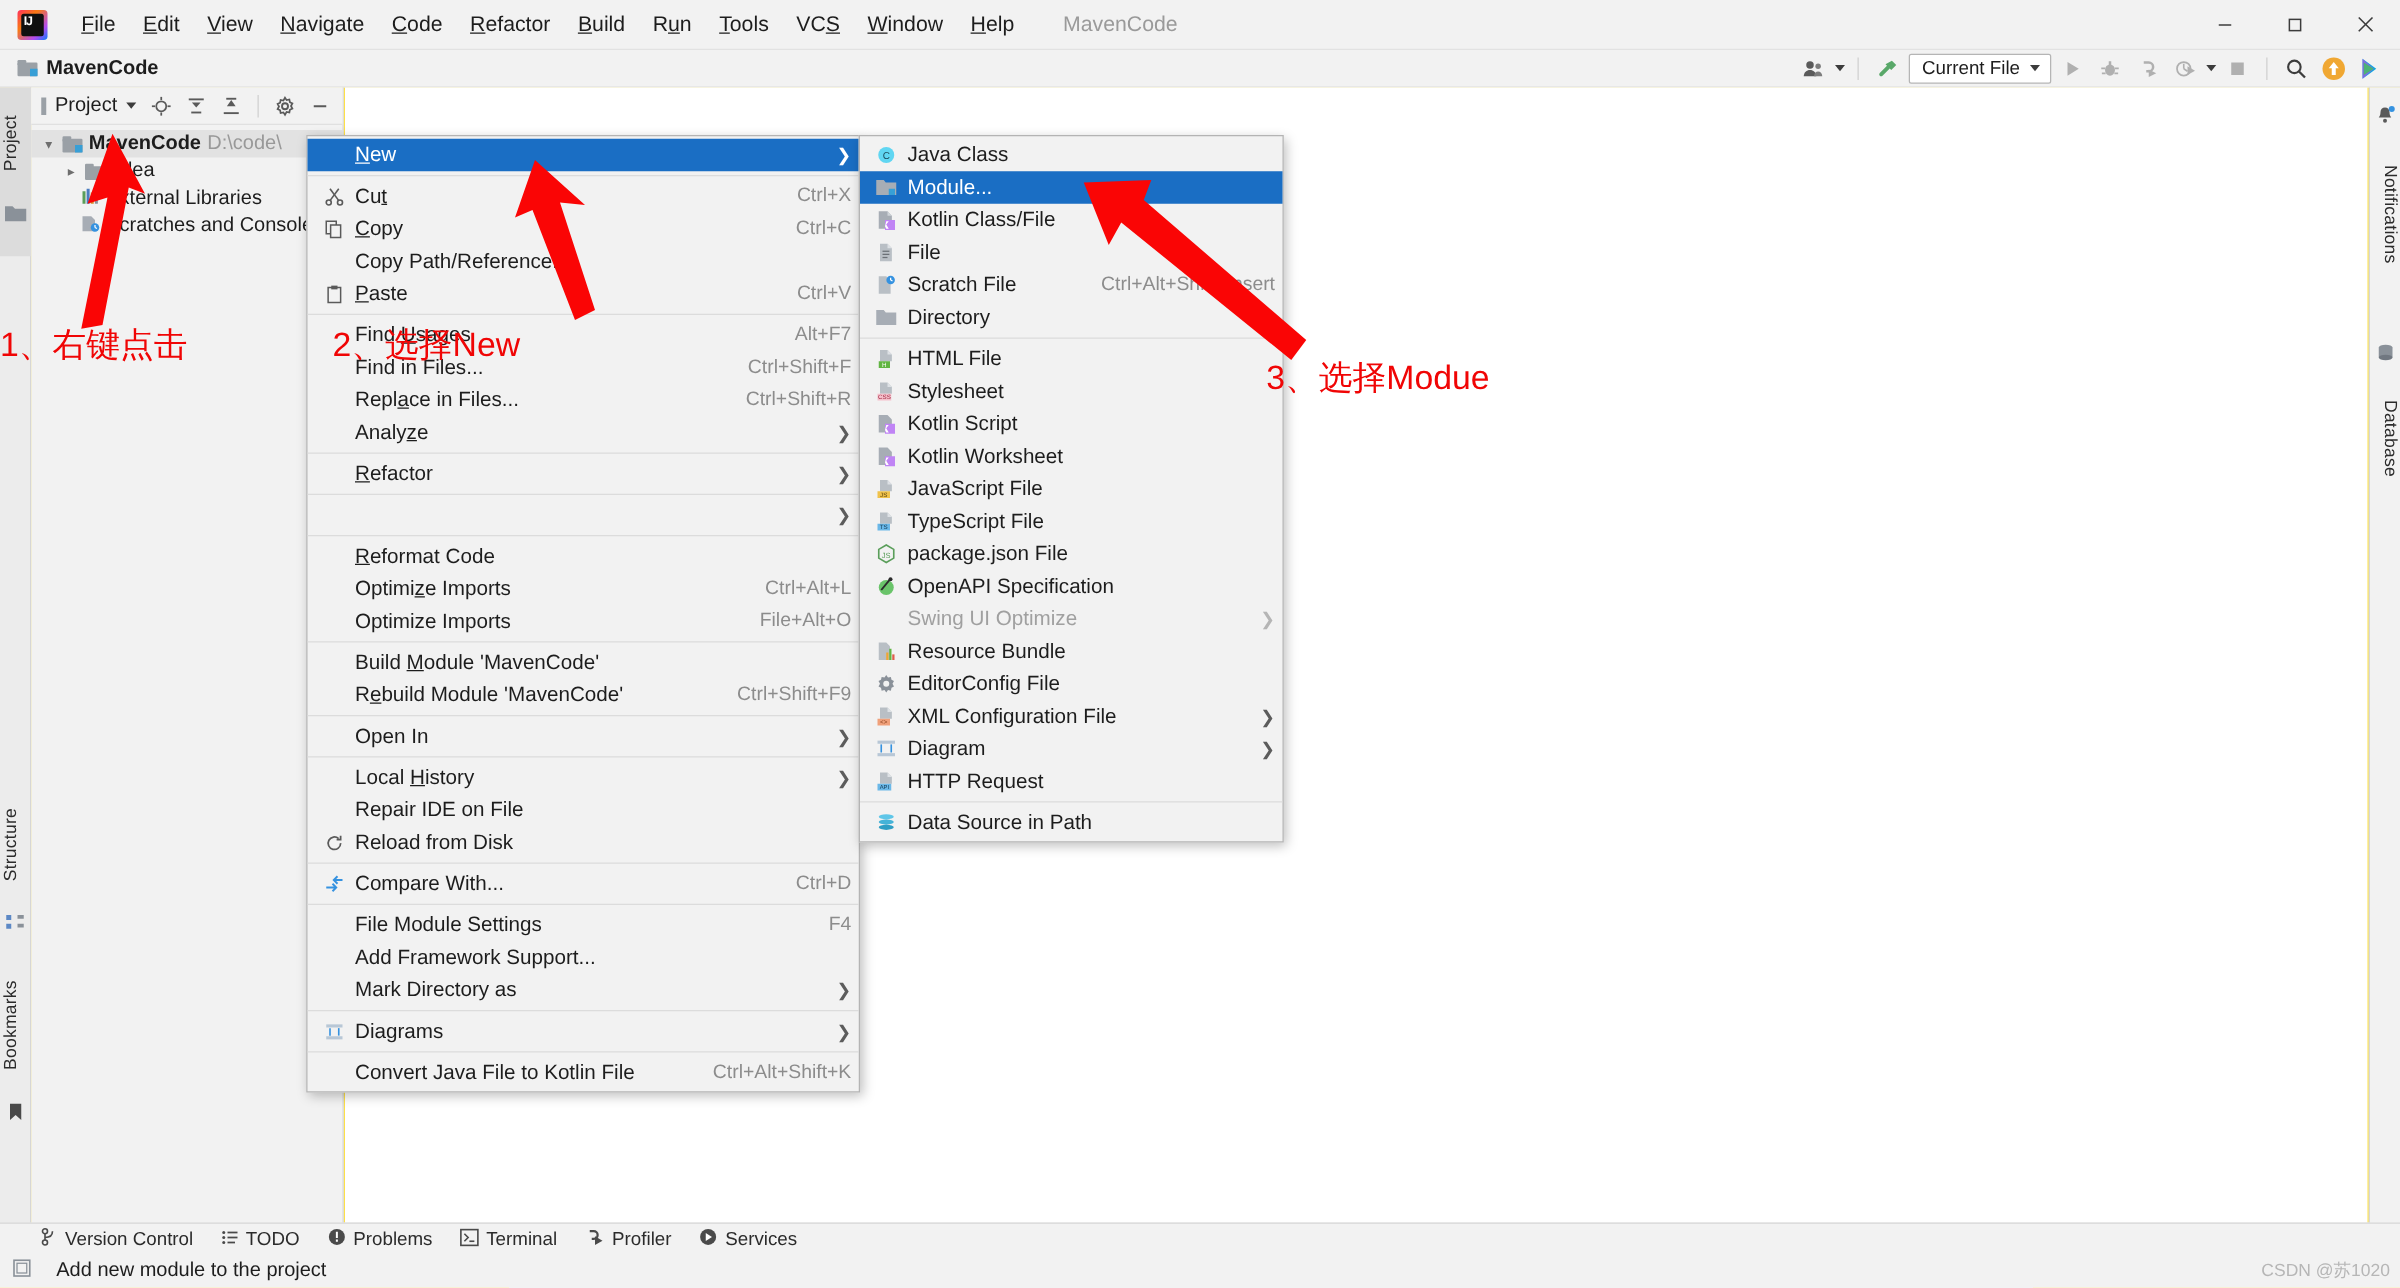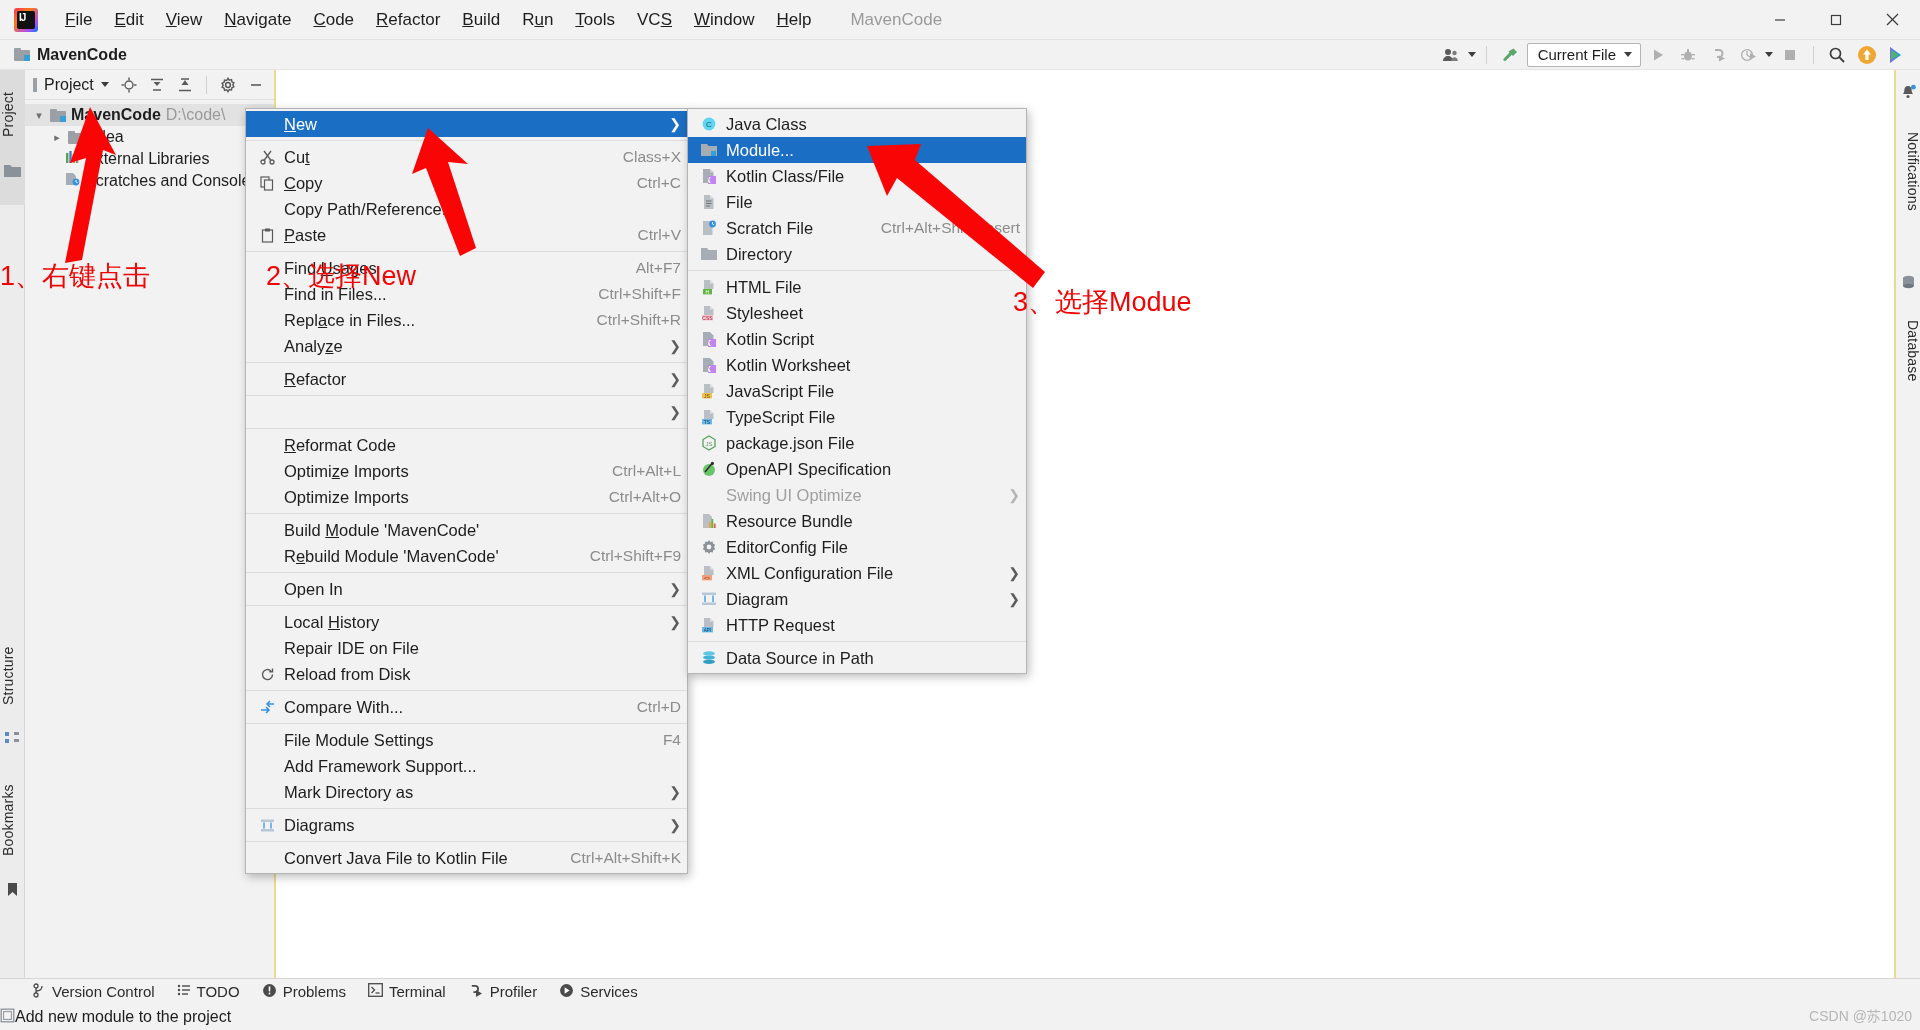--- a/index.html
+++ b/index.html
@@ -130,21 +130,21 @@
 
   
   .bottombar {
     position:absolute; left:0; bottom:26px; width:1920px; height:26px;
     background:#f2f2f2; border-top:1px solid #d6d6d6;
     display:flex; align-items:center; padding-left:32px; gap:22px; font-size:15px;
   }
   .bb-item { display:flex; align-items:center; gap:6px; color:#2b2b2b; }
   .statusbar {
     position:absolute; left:0; bottom:0; width:1920px; height:26px;
-    background:#f2f2f2; display:flex; align-items:center; gap:0; font-size:16px;
+    background:#f2f2f2; display:flex; align-items:center; padding-left:10px; gap:20px; font-size:16px;
   }
   .watermark { margin-left:auto; padding-right:8px; color:#b6b6b6; font-size:14px; }
 
   
   .anno-text { position:absolute; color:#f00505; font-size:27px; font-weight:500; white-space:nowrap; z-index:90;}
   .anno-arrow { position:absolute; z-index:88; }
   svg { overflow:visible; }
 </style>
 </head>
 <body>
@@ -444,21 +444,21 @@
     <div class="mi">
       <span class="mico">
         <svg width="15" height="15" viewBox="0 0 15 15">
             <circle cx="3" cy="12" r="2" fill="none" stroke="#5a5a5a" stroke-width="1.3"></circle>
             <circle cx="12" cy="12" r="2" fill="none" stroke="#5a5a5a" stroke-width="1.3"></circle>
             <line x1="4" y1="10.5" x2="11" y2="1" stroke="#5a5a5a" stroke-width="1.3"></line>
             <line x1="11" y1="10.5" x2="4" y2="1" stroke="#5a5a5a" stroke-width="1.3"></line>
           </svg>
       </span>
       <span class="lbl">Cu<u>t</u></span>
-      <span class="key">Class+X</span>
+      <span class="key">Ctrl+X</span>
     </div>
 
     <div class="mi">
       <span class="mico">
         <svg width="15" height="15" viewBox="0 0 15 15">
             <rect x="1" y="1" width="8" height="10" fill="none" stroke="#5a5a5a" stroke-width="1.2"></rect>
             <rect x="4.5" y="4" width="8" height="10" fill="#f2f2f2" stroke="#5a5a5a" stroke-width="1.2"></rect>
           </svg>
       </span>
       <span class="lbl"><u>C</u>opy</span>
@@ -524,21 +524,21 @@
       <span class="key"></span>
     </div>
     <div class="mi">
       <span class="mico"></span>
       <span class="lbl">Optimi<u>z</u>e Imports</span>
       <span class="key">Ctrl+Alt+L</span>
     </div>
     <div class="mi">
       <span class="mico"></span>
       <span class="lbl">Optimize Imports</span>
-      <span class="key">Ctrl+Alt+O</span>
+      <span class="key">File+Alt+O</span>
     </div>
     <div class="msep"></div>
 
     <div class="mi">
       <span class="mico"></span>
       <span class="lbl">Build <u>M</u>odule 'MavenCode'</span>
     </div>
     <div class="mi">
       <span class="mico"></span>
       <span class="lbl">R<u>e</u>build Module 'MavenCode'</span>

